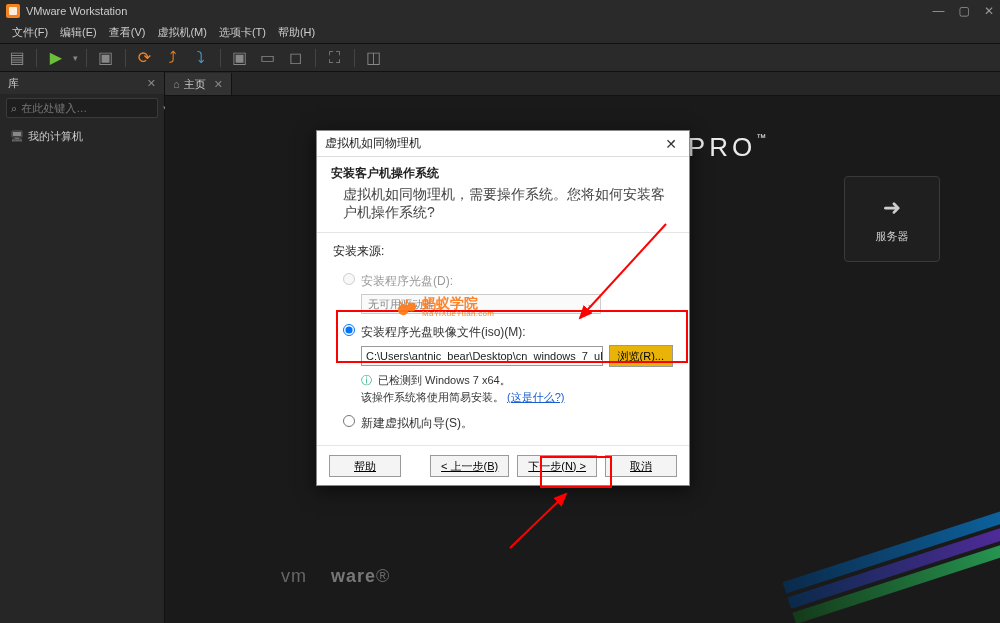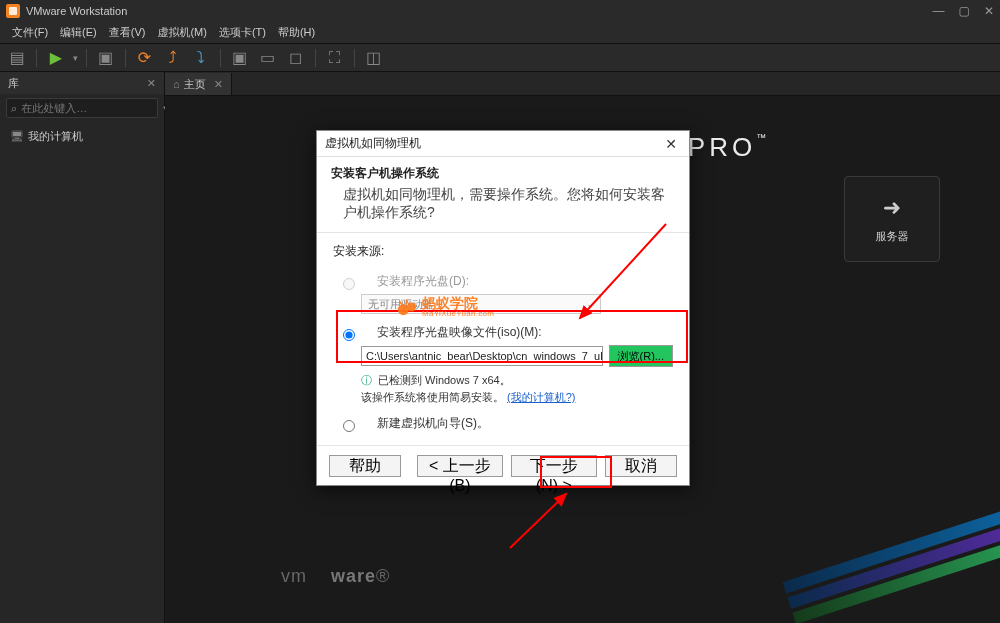--- a/index.html
+++ b/index.html
@@ -66,39 +66,39 @@
 
 
 .dialog { position:absolute; left:316px; top:130px; width:374px; height:356px; background:#fff; border:1px solid #888; box-shadow:0 4px 18px rgba(0,0,0,.6); z-index:20; font-size:12px; color:#222; }
 .dialog .dtitle { height:26px; border-bottom:1px solid #ddd; display:flex; align-items:center; padding:0 8px; font-size:12px; }
 .dialog .dtitle .dx { margin-left:auto; font-size:14px; color:#333; cursor:pointer; padding:0 4px; }
 .dialog .dheader { padding:8px 14px 10px; border-bottom:1px solid #e4e4e4; background:#fff; }
 .dialog .dheader .h1 { font-size:12px; font-weight:600; margin-bottom:4px; }
 .dialog .dheader .h2 { font-size:14px; color:#444; padding-left:12px; }
 .dialog .dbody { padding:10px 16px; }
 .dialog .seclabel { font-size:12px; color:#222; margin-bottom:13px; }
-.dialog .radiorow { display:flex; align-items:flex-end; gap:22px; font-size:12px; color:#333; margin:4px 0 4px 10px; }
+.dialog .radiorow { display:flex; align-items:flex-start; gap:6px; font-size:12px; color:#333; margin:4px 0 4px 10px; }
 .dialog .radiorow.disabled { color:#999; }
 .dialog .radiorow input[type=radio] { width:12px; height:12px; }
 .dialog .selectish { margin:4px 0 10px 28px; width:240px; height:20px; border:1px solid #ccc; background:#fafafa; color:#888; font-size:11px; padding:0 6px; display:flex; align-items:center; justify-content:space-between; }
 .dialog .selectish .car { color:#888; font-size:9px; }
 
 .dialog .isorow { display:flex; align-items:center; gap:6px; margin:4px 0 4px 28px; }
 .dialog .isorow .path { flex:1; height:20px; border:1px solid #9a9a9a; background:#fff; font-size:11px; padding:0 4px; display:flex; align-items:center; justify-content:space-between; overflow:hidden; }
-.dialog .isorow .browse { height:22px; padding:0 8px; border:1px solid #9a9a9a; background:#22c55e; font-size:11px; cursor:pointer; }
+.dialog .isorow .browse { height:22px; padding:0 8px; border:1px solid #9a9a9a; background:#eab308; font-size:11px; cursor:pointer; }
 
 .dialog .detected { margin:6px 0 2px 28px; font-size:11px; color:#333; display:flex; align-items:center; gap:6px; }
 .dialog .detected .dicon { color:#2a7; font-size:11px; }
 .dialog .easyline { margin:0 0 10px 28px; font-size:11px; color:#333; }
 .dialog .easyline a { color:#1a5fcf; text-decoration:underline; cursor:pointer; }
 
 .dialog .createline { margin:0 0 6px 28px; font-size:11px; color:#333; }
 
 .dialog .dfooter { position:absolute; left:0; right:0; bottom:0; height:40px; border-top:1px solid #e4e4e4; display:flex; align-items:center; padding:0 12px; gap:8px; background:#fff; }
-.dialog .dfooter .fbtn { height:22px; padding:0 10px; border:1px solid #9a9a9a; background:#f4f4f4; font-size:16px; cursor:pointer; min-width:72px; text-align:center; line-height:20px; }
+.dialog .dfooter .fbtn { height:22px; padding:0 10px; border:1px solid #9a9a9a; background:#f4f4f4; font-size:11px; cursor:pointer; min-width:72px; text-align:center; line-height:20px;text-decoration:underline; }
 .dialog .dfooter .spacer { flex:1; }
 
 
 .callout1 { position:absolute; left:336px; top:310px; width:352px; height:53px; border:2px solid #f00; z-index:30; pointer-events:none; }
 .callout2 { position:absolute; left:540px; top:456px; width:72px; height:32px; border:2px solid #f00; z-index:30; pointer-events:none; }
 
 
 .arrow { position:absolute; z-index:29; pointer-events:none; }
 .arrow svg { overflow:visible; }
 
@@ -242,21 +242,21 @@
       </div>
       <button class="browse">浏览(R)...</button>
     </div>
 
     <div class="detected">
       <span class="dicon">ⓘ</span>
       <span>已检测到 Windows 7 x64。</span>
     </div>
     <div class="easyline">
       <span>该操作系统将使用简易安装。</span>
-      <a>(我的计算机?)</a>
+      <a>(这是什么?)</a>
     </div>
 
     <label class="radiorow">
       <input type="radio" name="src" style="">
       <span>新建虚拟机向导(S)。</span>
     </label>
   </div>
   <div class="dfooter">
     <button class="fbtn">帮助</button>
     <span class="spacer"></span>

